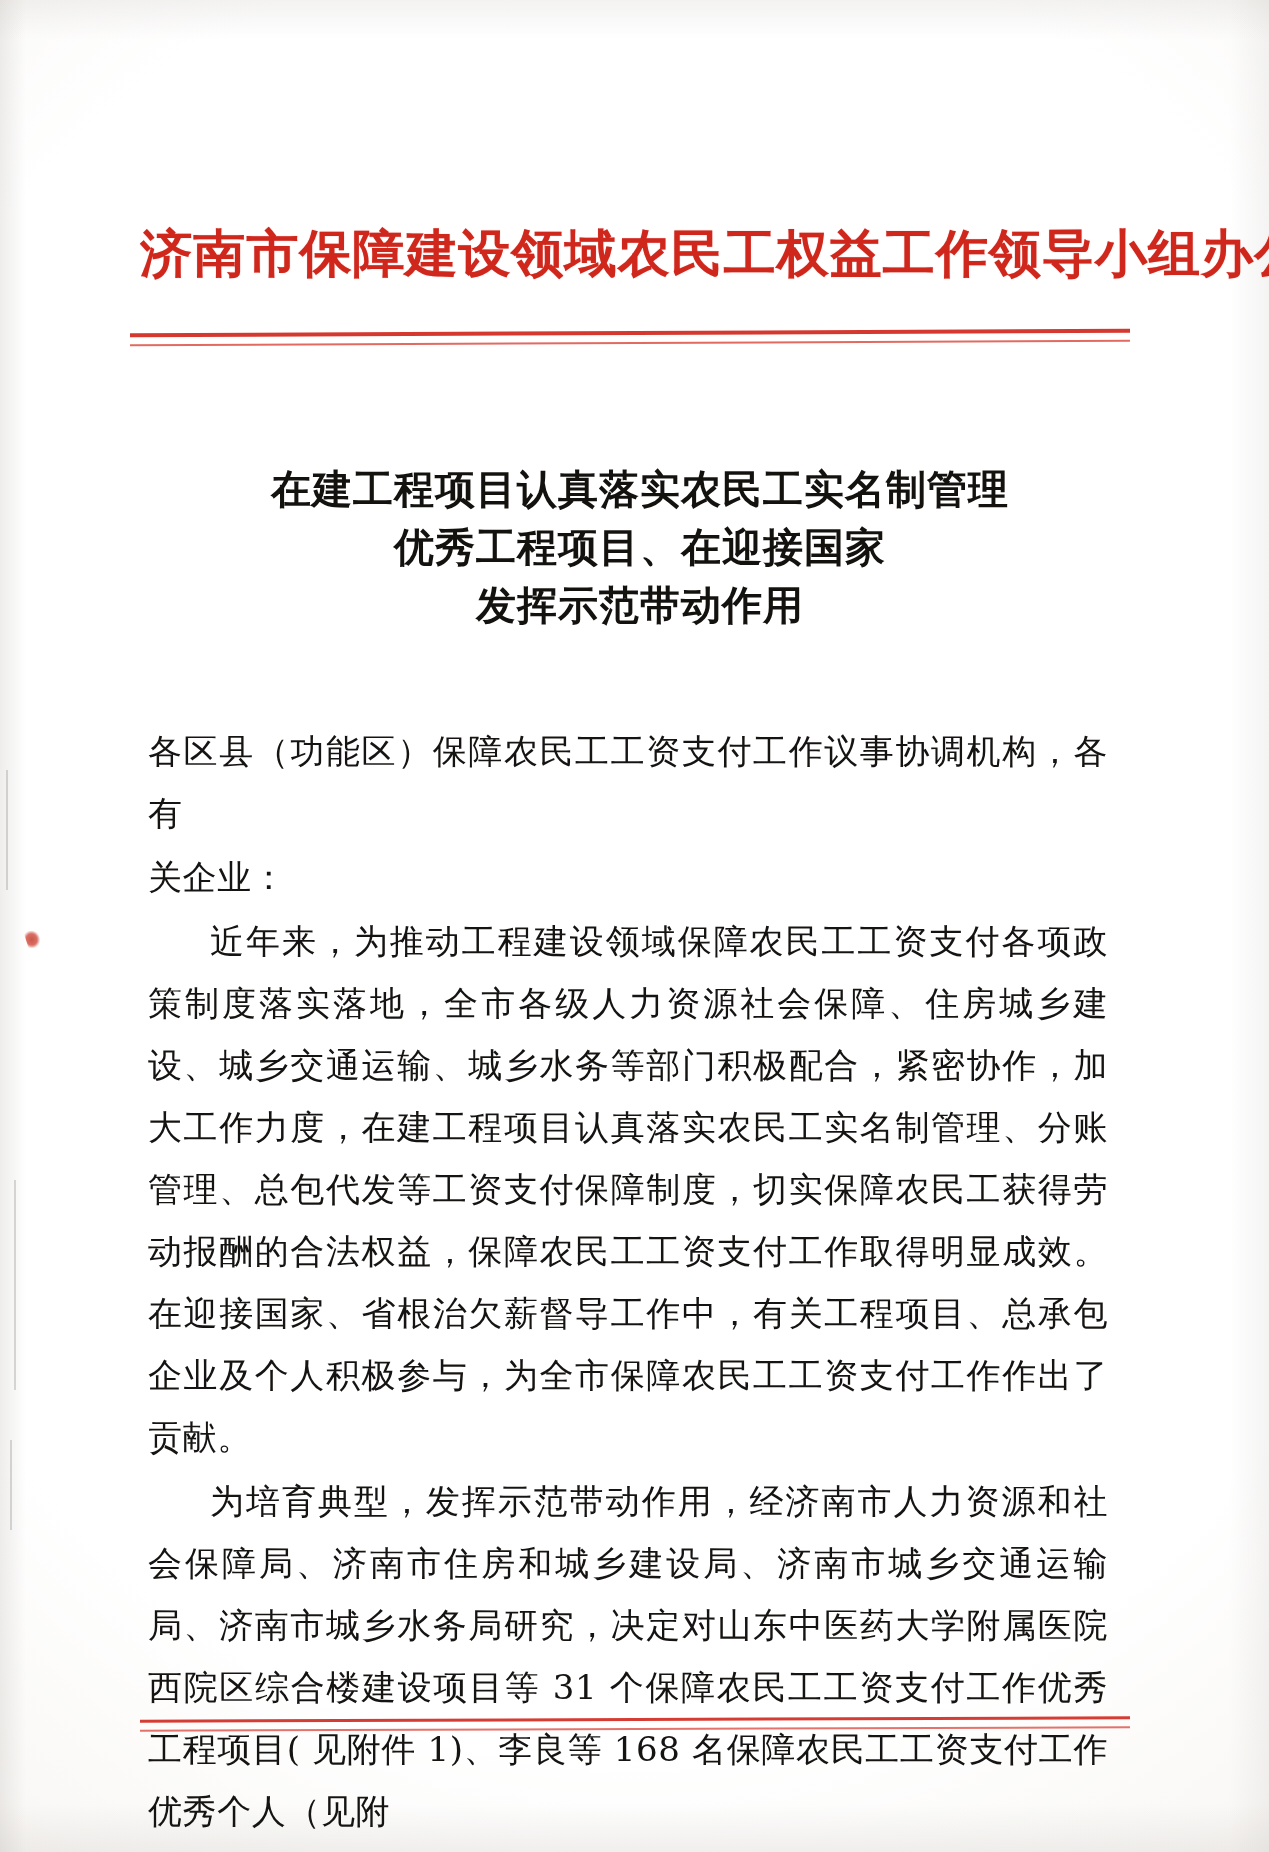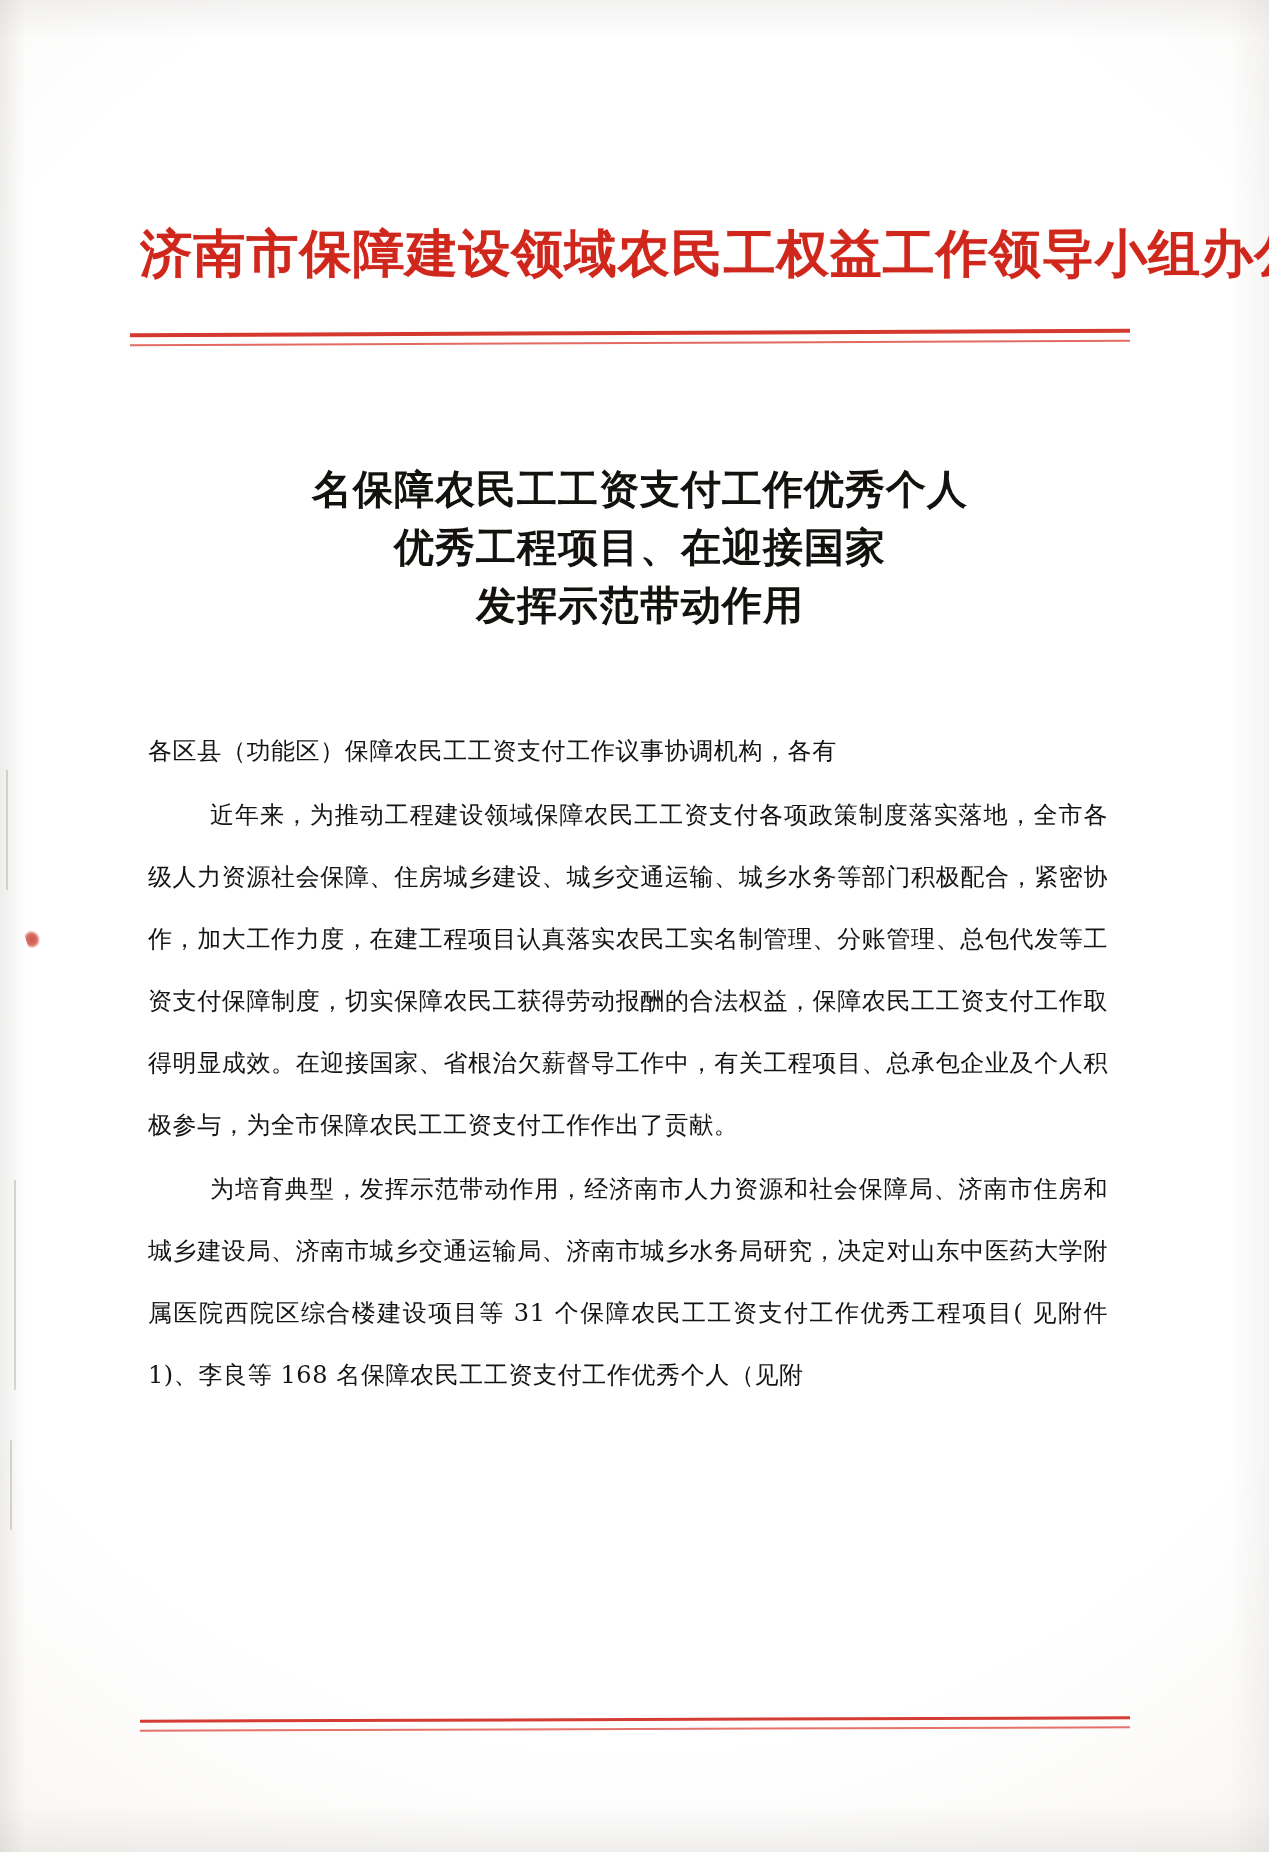--- a/index.html
+++ b/index.html
@@ -127,21 +127,21 @@
   }
   .doc-title .line { display: block; }
 
   
   .body-text {
     position: absolute;
     left: 148px;
     top: 720px;
     width: 960px;
     font-family: "DejaVu Serif", "Liberation Serif", serif;
-    font-size: 24px;
+    font-size: 34px;
     line-height: 62px;
     color: #161412;
     letter-spacing: 0.6px;
     text-align: justify;
     text-justify: inter-character;
   }
   .body-text p {
     margin: 0 0 2px 0;
   }
   .body-text p.indent {
@@ -184,27 +184,28 @@
 
 <div class="content">
 
   <div class="letterhead">
     <div class="letterhead-title">济南市保障建设领域农民工权益工作领导小组办公室</div>
   </div>
   <div class="letterhead-rule-top"></div>
   <div class="letterhead-rule-bottom"></div>
 
   <div class="doc-title">
-    <span class="line">名保障农民工工资支付工作优秀个人</span>
+    <span class="line">在建工程项目认真落实农民工实名制管理</span>
     <span class="line">优秀工程项目、在迎接国家</span>
     <span class="line">发挥示范带动作用</span>
   </div>
 
   <div class="body-text">
     <p>各区县（功能区）保障农民工工资支付工作议事协调机构，各有</p>
+    <p>关企业：</p>
     <p class="indent">近年来，为推动工程建设领域保障农民工工资支付各项政策制度落实落地，全市各级人力资源社会保障、住房城乡建设、城乡交通运输、城乡水务等部门积极配合，紧密协作，加大工作力度，在建工程项目认真落实农民工实名制管理、分账管理、总包代发等工资支付保障制度，切实保障农民工获得劳动报酬的合法权益，保障农民工工资支付工作取得明显成效。在迎接国家、省根治欠薪督导工作中，有关工程项目、总承包企业及个人积极参与，为全市保障农民工工资支付工作作出了贡献。</p>
     <p class="indent">为培育典型，发挥示范带动作用，经济南市人力资源和社会保障局、济南市住房和城乡建设局、济南市城乡交通运输局、济南市城乡水务局研究，决定对山东中医药大学附属医院西院区综合楼建设项目等 31 个保障农民工工资支付工作优秀工程项目( 见附件 1)、李良等 168 名保障农民工工资支付工作优秀个人（见附</p>
   </div>
 
   <div class="footer-rule-top"></div>
   <div class="footer-rule-bottom"></div>
 
 </div>
 
 </body></html>

